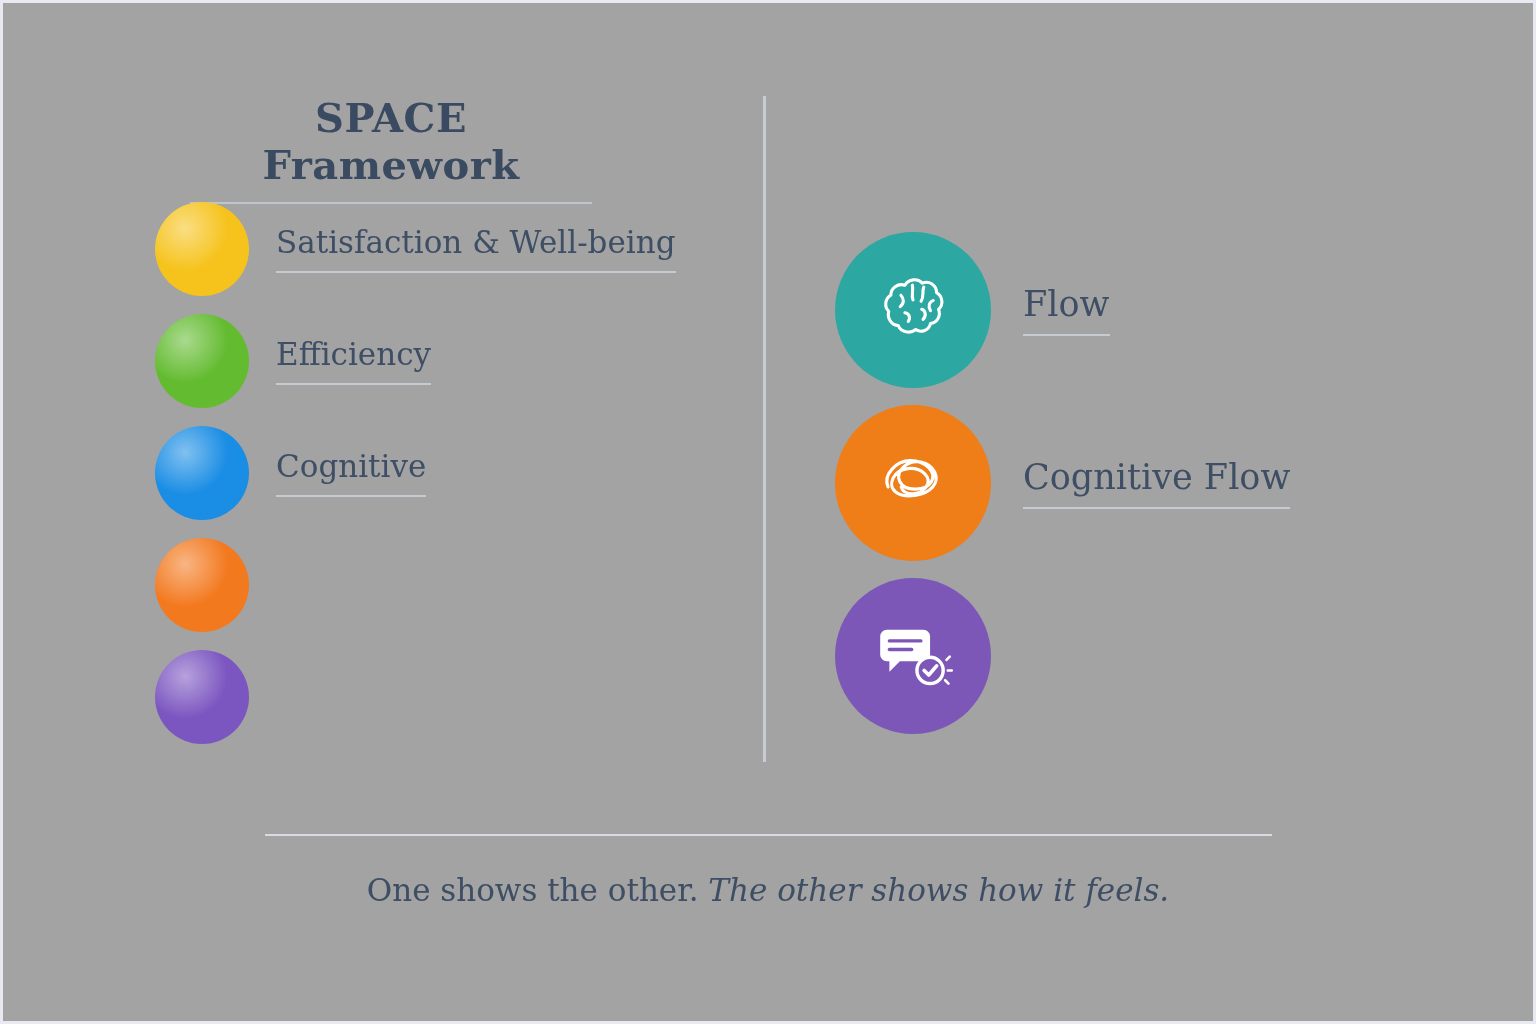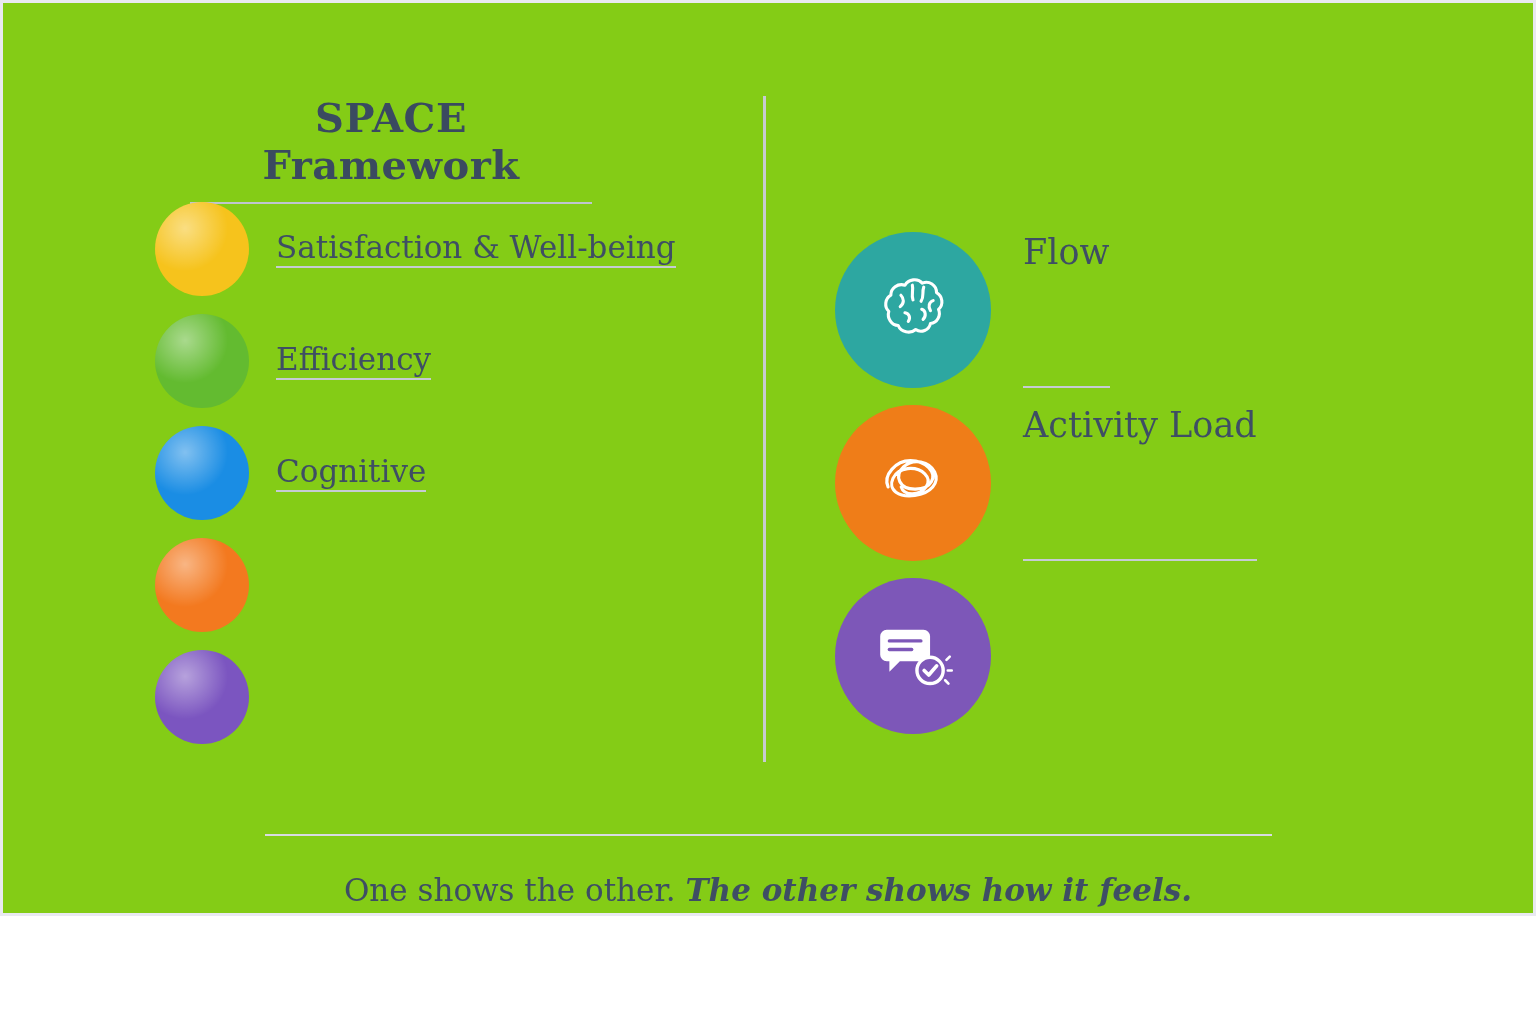--- a/index.html
+++ b/index.html
@@ -4,22 +4,22 @@
 <style>
   * { margin: 0; padding: 0; box-sizing: border-box; }
   html, body { width: 1536px; height: 1024px; }
   body {
     font-family: "DejaVu Serif", "Liberation Serif", serif;
     background: #ffffff;
   }
   .page {
     position: relative;
     width: 1536px;
-    height: 916px;
-    background: #84cc16;
+    height: 1024px;
+    background: #a3a3a3;
     box-shadow: inset 0 0 0 3px #e9e9f1;
     overflow: hidden;
     color: #3c4b61;
   }
   .col-title {
     position: absolute;
     top: 94px;
     text-align: center;
     font-size: 40px;
     font-weight: bold;
@@ -44,27 +44,28 @@
   .dot {
     width: 94px; height: 94px; border-radius: 50%;
     flex: 0 0 auto;
     background: radial-gradient(circle at 32% 28%, rgba(255,255,255,.45), rgba(255,255,255,0) 46%) var(--c, #ccc);
   }
   .space-label {
     margin-left: 27px;
     font-size: 31px;
     color: #3e4e64;
     border-bottom: 2px solid #c6cbd3;
+    padding-bottom: 10px;
     line-height: 1.15;
     white-space: nowrap;
   }
 
   
   .devex-list { position: absolute; left: 835px; top: 232px; }
-  .devex-item { display: flex; height: 156px; margin-bottom: 17px; }
+  .devex-item { display: flex; align-items: center; height: 156px; margin-bottom: 17px; }
   .big-dot {
     width: 156px; height: 156px; border-radius: 50%;
     flex: 0 0 auto;
     background: var(--c, #ccc);
     display: flex; align-items: center; justify-content: center;
   }
   .big-dot svg { display: block; }
   .devex-label {
     margin-left: 32px;
     font-size: 35px;
@@ -81,21 +82,21 @@
     background: #d8dbe0;
   }
   .footer {
     position: absolute;
     left: 0; top: 872px;
     width: 1536px;
     text-align: center;
     font-size: 31px;
     color: #3e4e64;
   }
-  .footer .em { font-weight: bold; font-style: italic; }
+  .footer .em { font-weight: normal; font-style: italic; }
 </style>
 </head>
 <body>
 
 <div class="page">
 
   <h1 class="col-title" id="left-title">SPACE Framework</h1>
 
   <div class="v-divider"></div>
 
@@ -142,21 +143,21 @@
       </span>
       <span class="devex-label">Flow</span>
     </div>
 
     <div class="devex-item">
       <span class="big-dot" style="--c: #ef7d18;">
         <svg width="84" height="84" viewBox="0 0 64 64" fill="none" stroke="#ffffff" stroke-width="2.4" stroke-linecap="round" stroke-linejoin="round">
           <path d="M13 35 C9 26 19 15 30 15 C42 15 50 24 46 31 C42 38 26 39 22 31 C18 23 28 14 38 16 C48 18 53 28 47 35 C41 42 26 44 19 39 C12 34 17 22 28 21 C39 20 47 28 42 35 C37 42 25 42 23 35"></path>
         </svg>
       </span>
-      <span class="devex-label">Activity Load</span>
+      <span class="devex-label">Cognitive Flow</span>
     </div>
 
     <div class="devex-item">
       <span class="big-dot" style="--c: #7d57b8;">
         <svg width="84" height="84" viewBox="0 0 64 64" fill="none">
           <path d="M12 12 h28 a5 5 0 0 1 5 5 v14 a5 5 0 0 1 -5 5 H22 l-8 8 v-8 h-2 a5 5 0 0 1 -5 -5 V17 a5 5 0 0 1 5 -5 Z" fill="#ffffff"></path>
           <path d="M14 20.5 H38" style="stroke: var(--c, #7d57b8);" stroke-width="2.6" stroke-linecap="round"></path>
           <path d="M14 27 H31" style="stroke: var(--c, #7d57b8);" stroke-width="2.6" stroke-linecap="round"></path>
           <circle cx="45" cy="43" r="10" style="fill: var(--c, #7d57b8);" stroke="#ffffff" stroke-width="2.6"></circle>
           <path d="M40.5 43 l3.5 3.5 L50 39.5" stroke="#ffffff" stroke-width="2.8" stroke-linecap="round" stroke-linejoin="round"></path>

